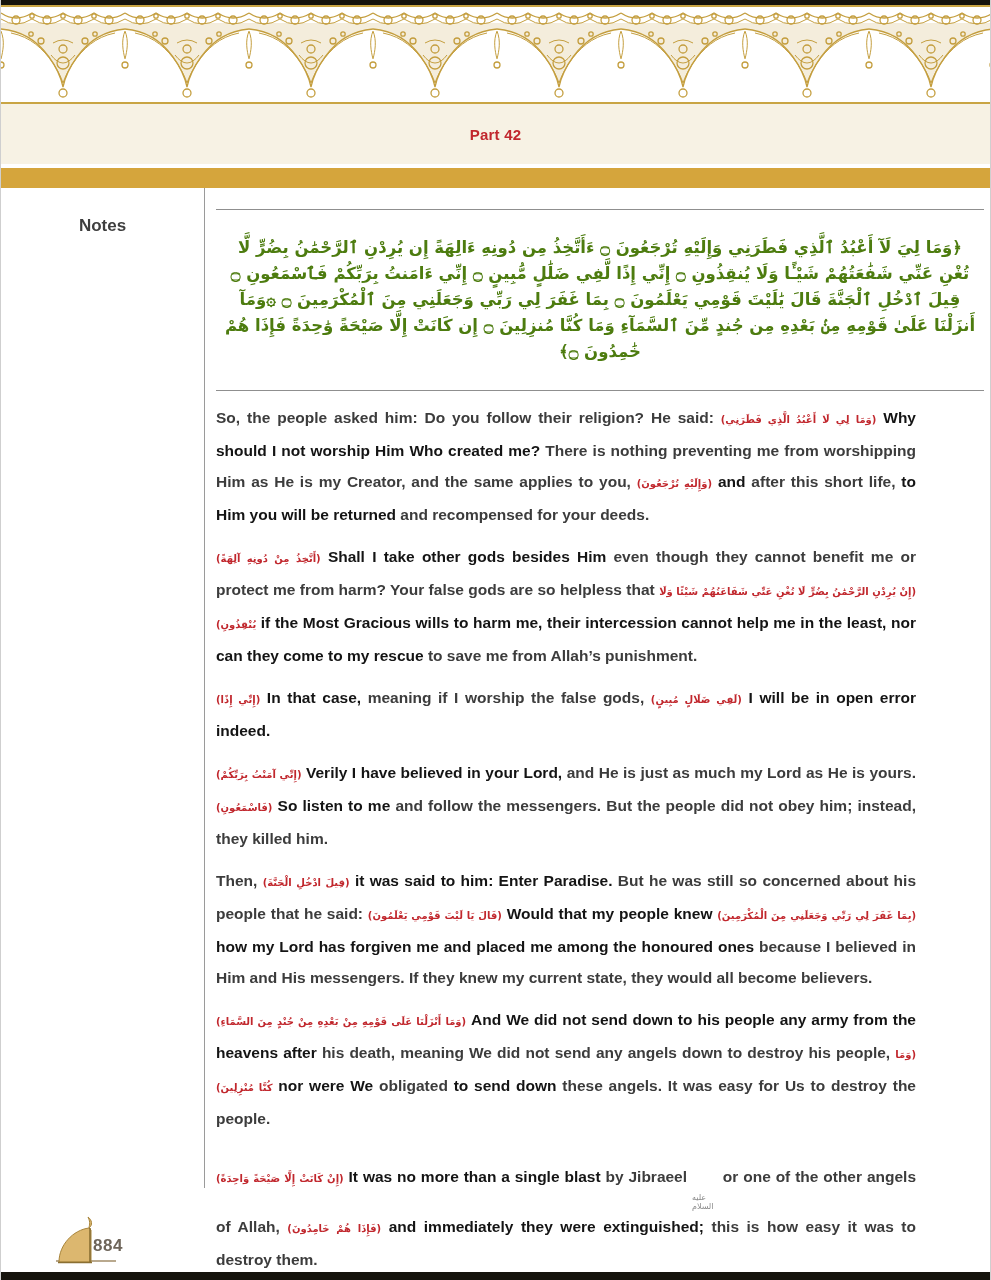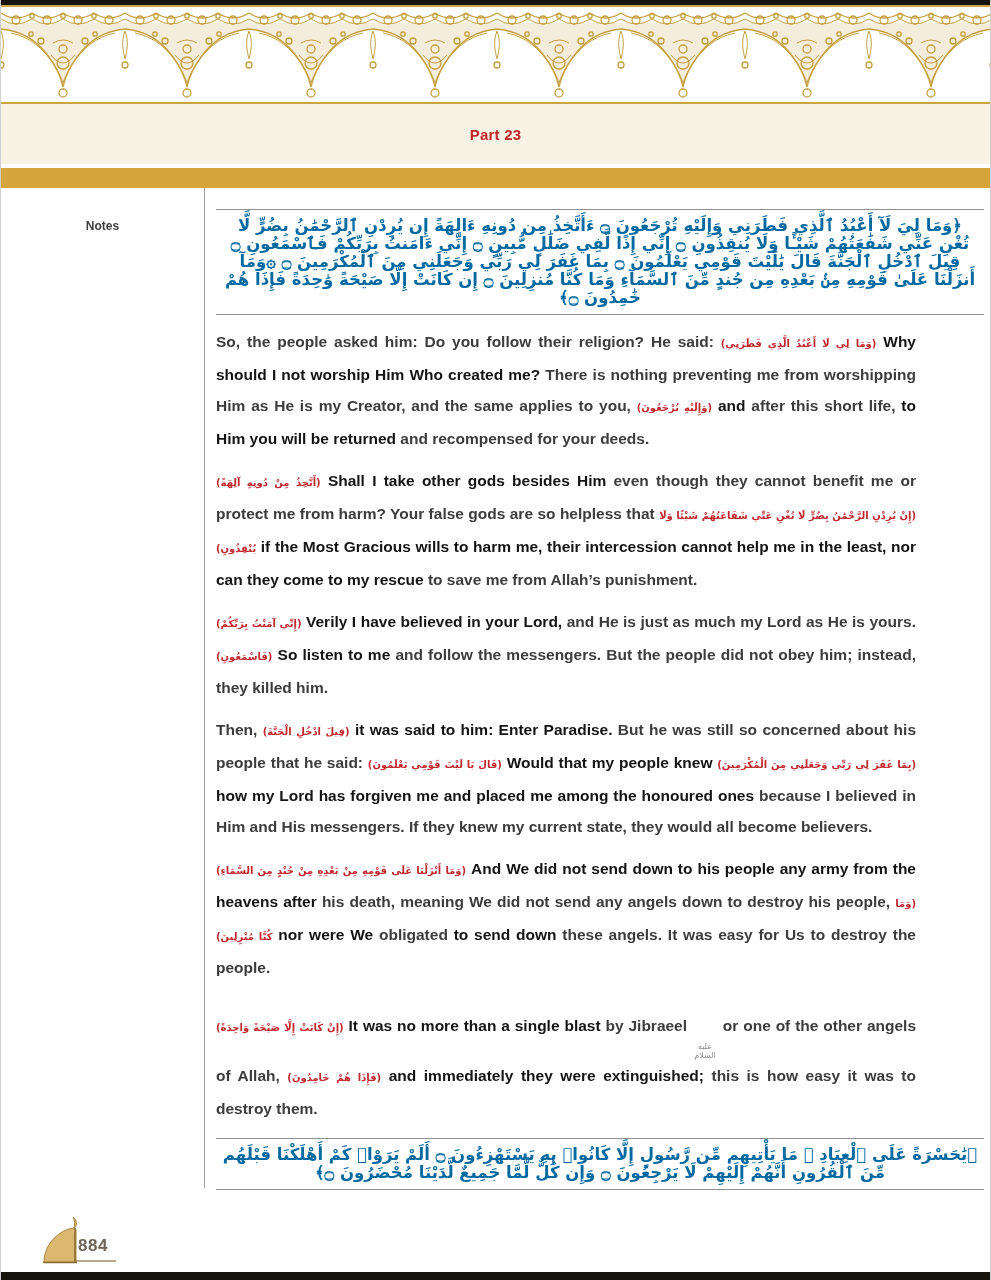--- a/index.html
+++ b/index.html
@@ -20,49 +20,49 @@
   .top-black-bar{height:5px;background:#15130c;width:100%;}
   .lace-band{height:97px;width:100%;background:#ffffff;border-top:2px solid #c9a544;overflow:hidden;}
   .lace-gold-rule{height:2px;background:#c9a544;width:100%;}
   .part-band{
     height:60px;background:var(--cream);display:flex;align-items:center;justify-content:center;
   }
   .part-label{color:var(--accent-red);font-weight:700;font-size:15px;letter-spacing:.2px;}
   .gold-bar{height:20px;background:var(--gold-bar);width:100%;margin-top:4px;}
   .content{position:relative;display:flex;min-height:1005px;}
   .notes-col{width:203px;flex:0 0 203px;padding-top:28px;text-align:center;}
-  .notes-label{color:#3e3e3e;font-weight:600;font-size:12px;margin-top:16px;}
+  .notes-label{color:#3e3e3e;font-weight:600;font-size:17px;margin-top:16px;}
   .divider{width:1px;background:#9a9a9a;flex:0 0 1px;height:1000px;}
   .main-col{flex:1;padding:0 6px 0 11px;width:770px;}
   .quran-block{
     direction:rtl;text-align:center;
     font-family:"DejaVu Sans",sans-serif;font-weight:700;
-    font-size:16.5px;line-height:18px;color:#0369a1;
+    font-size:16.5px;line-height:26px;color:#4d7c0f;
     border-top:1px solid #8f8f8f;border-bottom:1px solid #8f8f8f;
-    padding:7px 4px;
+    padding:25px 4px;
   }
   .quran-block.first{margin-top:21px;}
   .quran-block.second{margin-top:14px;}
   .para{
     width:700px;text-align:justify;
     font-size:15.5px;line-height:31px;color:var(--ink);
     margin-top:11px;
   }
   .para .sn{color:var(--ink);font-weight:bold;}
   .para .sb{color:var(--ink-bold);font-weight:700;}
   .para .sa{
     font-family:"DejaVu Sans",sans-serif;color:var(--accent-red);
     font-weight:700;font-size:10px;unicode-bidi:isolate;direction:rtl;
   }
   .para .sh{
     display:inline-block;font-family:"DejaVu Sans",sans-serif;color:#8a8a8a;
-    font-size:8px;line-height:9px;width:26px;text-align:center;vertical-align:middle;margin-top:48px;
+    font-size:8px;line-height:9px;width:26px;text-align:left;vertical-align:middle;margin-top:48px;
   }
   .footer{position:absolute;left:0;bottom:16px;width:100%;height:52px;}
-  .footer-inner{position:absolute;left:39px;bottom:0;display:flex;align-items:flex-end;}
+  .footer-inner{position:absolute;left:54px;bottom:0;display:flex;align-items:flex-end;}
   .fan-wrap{position:relative;width:40px;height:48px;}
   .page-number{
     color:#6e655a;font-weight:600;font-size:17px;letter-spacing:.5px;
     margin-left:-2px;margin-bottom:8px;
   }
   .footer-line{position:absolute;left:55px;bottom:2px;width:60px;height:2px;background:#b9a98e;}
   .bottom-black-bar{position:absolute;bottom:0;left:0;width:100%;height:8px;background:#15130c;}
 </style>
 </head>
 <body>
@@ -111,37 +111,38 @@
         </pattern>
       </defs>
       <rect width="991" height="95" fill="#ffffff"></rect>
       <rect width="991" height="95" fill="url(#lace)"></rect>
     </svg>
   </div>
 
   <div class="lace-gold-rule"></div>
 
   <div class="part-band">
-    <span class="part-label">Part 23</span>
+    <span class="part-label">Part 42</span>
   </div>
 
   <div class="gold-bar"></div>
 
   <div class="content">
     <aside class="notes-col">
       <span class="notes-label">Notes</span>
     </aside>
     <div class="divider"></div>
     <main class="main-col">
 
       <div class="quran-block first" dir="rtl" lang="ar">﴿وَمَا لِيَ لَآ أَعْبُدُ ٱلَّذِي فَطَرَنِي وَإِلَيْهِ تُرْجَعُونَ ۝ ءَأَتَّخِذُ مِن دُونِهِ ءَالِهَةً إِن يُرِدْنِ ٱلرَّحْمَٰنُ بِضُرٍّ لَّا تُغْنِ عَنِّي شَفَٰعَتُهُمْ شَيْـًٔا وَلَا يُنقِذُونِ ۝ إِنِّي إِذًا لَّفِي ضَلَٰلٍ مُّبِينٍ ۝ إِنِّي ءَامَنتُ بِرَبِّكُمْ فَٱسْمَعُونِ ۝ قِيلَ ٱدْخُلِ ٱلْجَنَّةَ قَالَ يَٰلَيْتَ قَوْمِي يَعْلَمُونَ ۝ بِمَا غَفَرَ لِي رَبِّي وَجَعَلَنِي مِنَ ٱلْمُكْرَمِينَ ۝ ۞وَمَآ أَنزَلْنَا عَلَىٰ قَوْمِهِ مِنۢ بَعْدِهِ مِن جُندٍ مِّنَ ٱلسَّمَآءِ وَمَا كُنَّا مُنزِلِينَ ۝ إِن كَانَتْ إِلَّا صَيْحَةً وَٰحِدَةً فَإِذَا هُمْ خَٰمِدُونَ ۝﴾</div>
 
       <div>
           <p class="para"><span class="sn">So, the people asked him: Do you follow their religion? He said: </span><span class="sa" dir="rtl" lang="ar">(وَمَا لِي لَا أَعْبُدُ الَّذِي فَطَرَنِي)</span><span class="sb"> Why should I not worship Him Who created me? </span><span class="sn">There is nothing preventing me from worshipping Him as He is my Creator, and the same applies to you, </span><span class="sa" dir="rtl" lang="ar">(وَإِلَيْهِ تُرْجَعُونَ)</span><span class="sb"> and </span><span class="sn">after this short life, </span><span class="sb">to Him you will be returned </span><span class="sn">and recompensed for your deeds.</span></p>
           <p class="para"><span class="sa" dir="rtl" lang="ar">(أَتَّخِذُ مِنْ دُونِهِ آلِهَةً)</span><span class="sb"> Shall I take other gods besides Him </span><span class="sn">even though they cannot benefit me or protect me from harm? Your false gods are so helpless that </span><span class="sa" dir="rtl" lang="ar">(إِنْ يُرِدْنِ الرَّحْمَٰنُ بِضُرٍّ لَا تُغْنِ عَنِّي شَفَاعَتُهُمْ شَيْئًا وَلَا يُنْقِذُونِ)</span><span class="sb"> if the Most Gracious wills to harm me, their intercession cannot help me in the least, nor can they come to my rescue </span><span class="sn">to save me from Allah’s punishment.</span></p>
+          <p class="para"><span class="sa" dir="rtl" lang="ar">(إِنِّي إِذًا)</span><span class="sb"> In that case, </span><span class="sn">meaning if I worship the false gods, </span><span class="sa" dir="rtl" lang="ar">(لَفِي ضَلَالٍ مُبِينٍ)</span><span class="sb"> I will be in open error indeed.</span></p>
           <p class="para"><span class="sa" dir="rtl" lang="ar">(إِنِّي آمَنْتُ بِرَبِّكُمْ)</span><span class="sb"> Verily I have believed in your Lord, </span><span class="sn">and He is just as much my Lord as He is yours. </span><span class="sa" dir="rtl" lang="ar">(فَاسْمَعُونِ)</span><span class="sb"> So listen to me </span><span class="sn">and follow the messengers. But the people did not obey him; instead, they killed him.</span></p>
           <p class="para"><span class="sn">Then, </span><span class="sa" dir="rtl" lang="ar">(قِيلَ ادْخُلِ الْجَنَّةَ)</span><span class="sb"> it was said to him: Enter Paradise. </span><span class="sn">But he was still so concerned about his people that he said: </span><span class="sa" dir="rtl" lang="ar">(قَالَ يَا لَيْتَ قَوْمِي يَعْلَمُونَ)</span><span class="sb"> Would that my people knew </span><span class="sa" dir="rtl" lang="ar">(بِمَا غَفَرَ لِي رَبِّي وَجَعَلَنِي مِنَ الْمُكْرَمِينَ)</span><span class="sb"> how my Lord has forgiven me and placed me among the honoured ones </span><span class="sn">because I believed in Him and His messengers. If they knew my current state, they would all become believers.</span></p>
           <p class="para"><span class="sa" dir="rtl" lang="ar">(وَمَا أَنْزَلْنَا عَلَى قَوْمِهِ مِنْ بَعْدِهِ مِنْ جُنْدٍ مِنَ السَّمَاءِ)</span><span class="sb"> And We did not send down to his people any army from the heavens after </span><span class="sn">his death, meaning We did not send any angels down to destroy his people, </span><span class="sa" dir="rtl" lang="ar">(وَمَا كُنَّا مُنْزِلِينَ)</span><span class="sb"> nor were We </span><span class="sn">obligated </span><span class="sb">to send down </span><span class="sn">these angels. It was easy for Us to destroy the people.</span></p>
           <p class="para"><span class="sa" dir="rtl" lang="ar">(إِنْ كَانَتْ إِلَّا صَيْحَةً وَاحِدَةً)</span><span class="sb"> It was no more than a single blast </span><span class="sn">by Jibraeel </span><span class="sh" lang="ar">عليه السلام</span><span class="sn"> or one of the other angels of Allah, </span><span class="sa" dir="rtl" lang="ar">(فَإِذَا هُمْ خَامِدُونَ)</span><span class="sb"> and immediately they were extinguished; </span><span class="sn">this is how easy it was to destroy them.</span></p>
         </div>
 
       <div class="quran-block second" dir="rtl" lang="ar">﴿يَٰحَسْرَةً عَلَى ٱلْعِبَادِ ۚ مَا يَأْتِيهِم مِّن رَّسُولٍ إِلَّا كَانُوا۟ بِهِ يَسْتَهْزِءُونَ ۝ أَلَمْ يَرَوْا۟ كَمْ أَهْلَكْنَا قَبْلَهُم مِّنَ ٱلْقُرُونِ أَنَّهُمْ إِلَيْهِمْ لَا يَرْجِعُونَ ۝ وَإِن كُلٌّ لَّمَّا جَمِيعٌ لَّدَيْنَا مُحْضَرُونَ ۝﴾</div>
 
     </main>
   </div>

